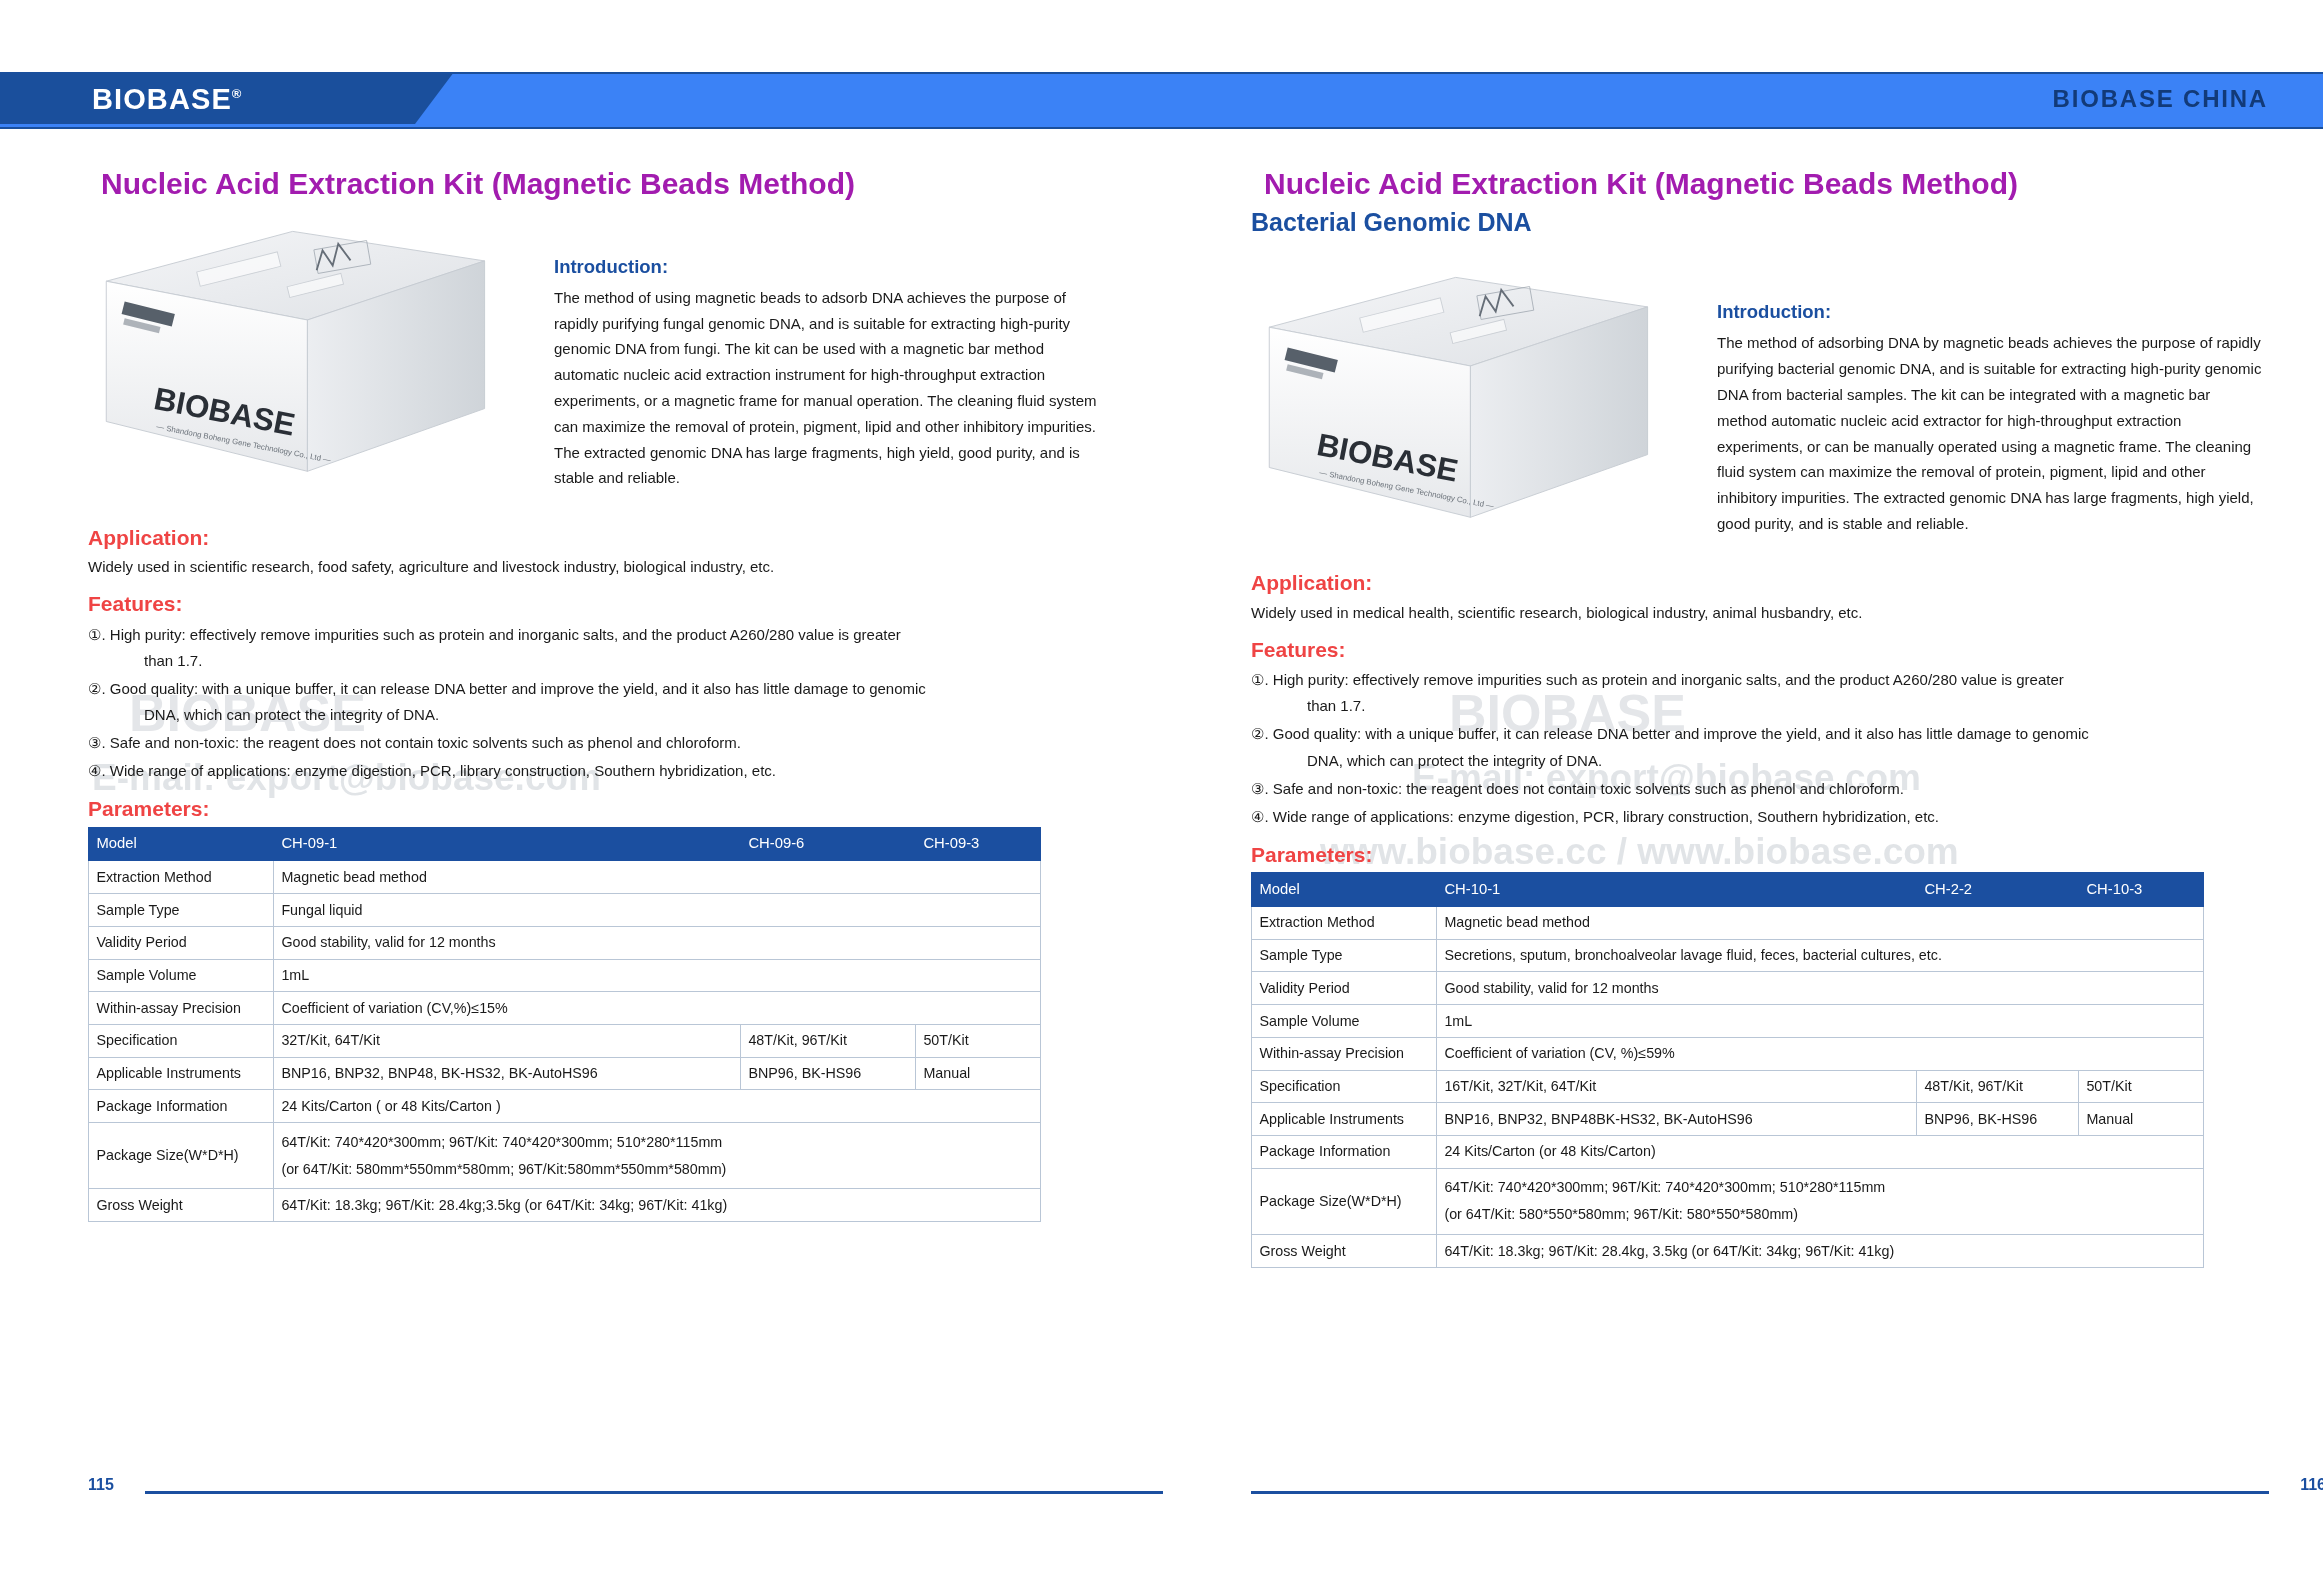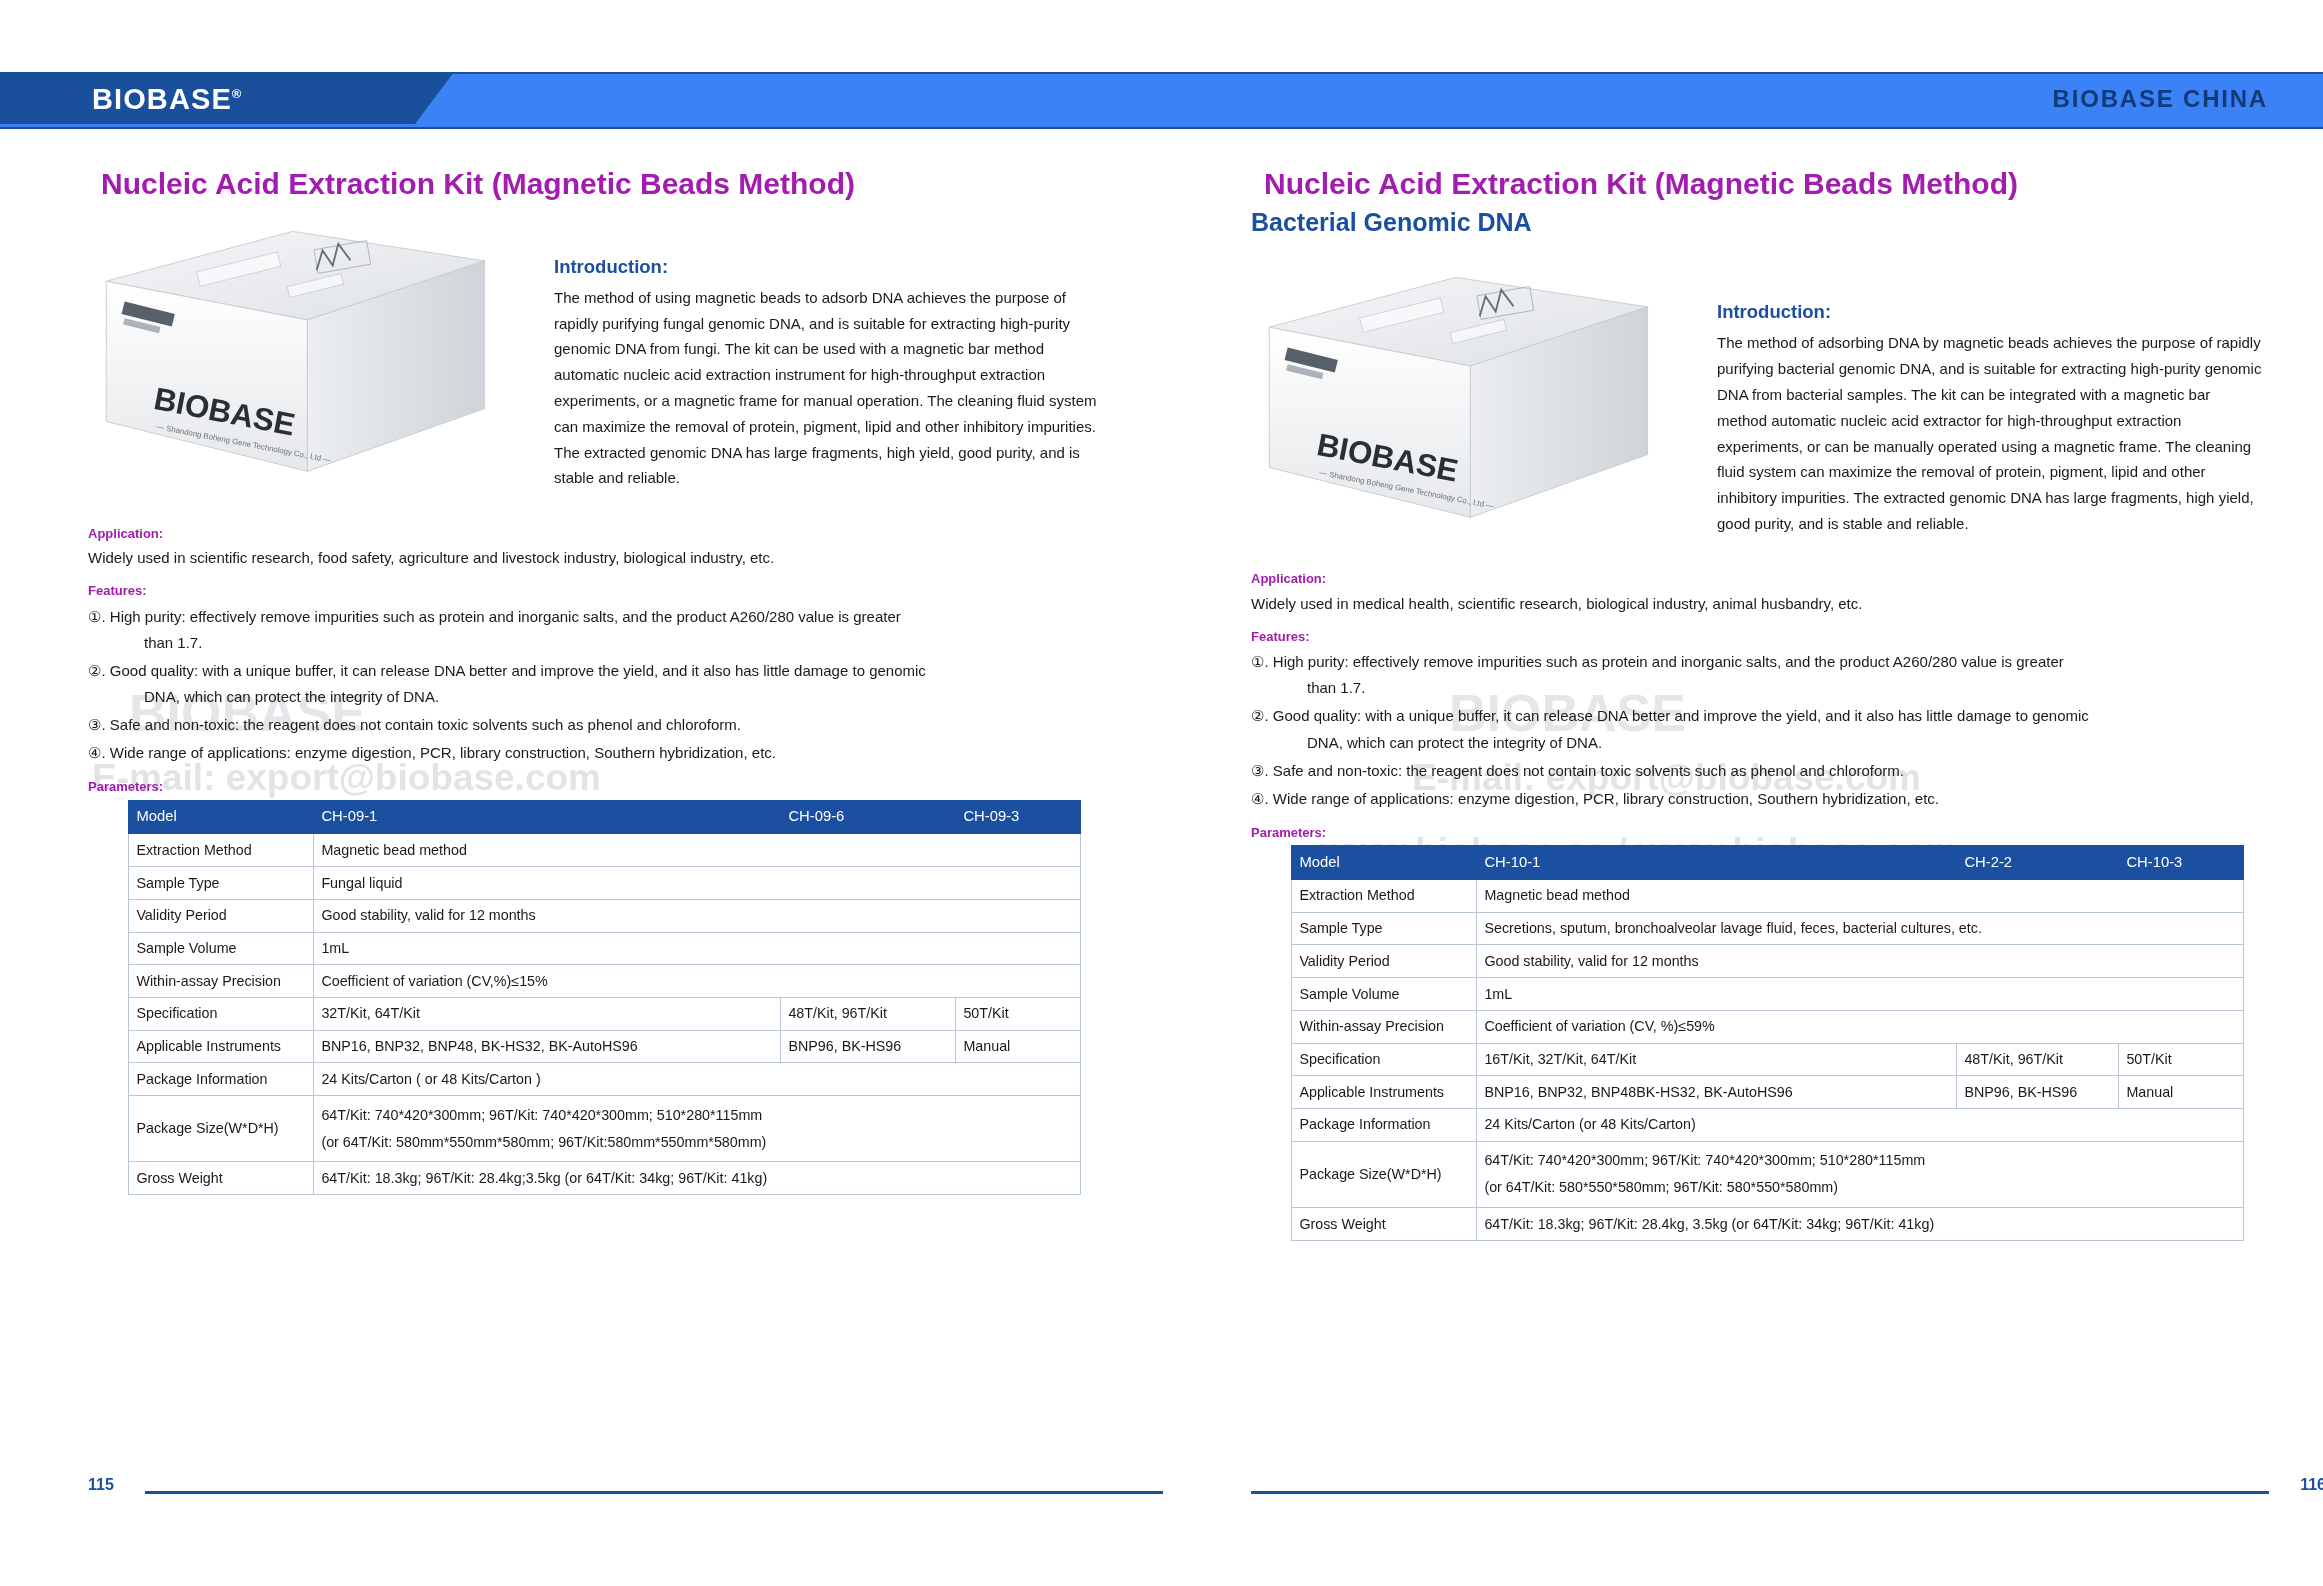--- a/index.html
+++ b/index.html
@@ -77,36 +77,35 @@
   }
   .intro-title {
     color: #1b4fa0; font-size: 18.5px; font-weight: bold; margin-bottom: 7.4px;
   }
   .intro-text {
     color: #1a1a1a; font-size: 15px; line-height: 1.72; text-align: left;
   }
 
   
   .sec-title {
-    color: #a21caf; font-size: 13px; font-weight: bold;
+    color: #ef4444; font-size: 21px; font-weight: bold;
     margin-top: 13px; margin-bottom: 5.5px;
   }
   .sec-text { color: #1a1a1a; font-size: 15px; line-height: 1.6; }
   .feat-list { list-style: none; }
   .feat-list li {
     color: #1a1a1a; font-size: 15px; line-height: 1.75;
     padding-left: 28px; text-indent: -28px; margin-bottom: 1.8px;
   }
   .feat-list li .cont { display: block; padding-left: 28px; text-indent: 0; }
 
   
   table.params {
     border-collapse: collapse; width: 953px; margin-top: 5.5px;
     table-layout: fixed;
-    margin-left: 40px;
   }
   table.params td, table.params th {
     border: 0.9px solid #b9c6d6;
     font-size: 14.3px; color: #1a1a1a;
     padding: 5.5px 7.4px; text-align: left; vertical-align: middle;
     line-height: 1.45;
     background: #ffffff;
   }
   table.params thead th {
     background: #1b4fa0; color: #ffffff; font-weight: normal; font-size: 14.8px;

